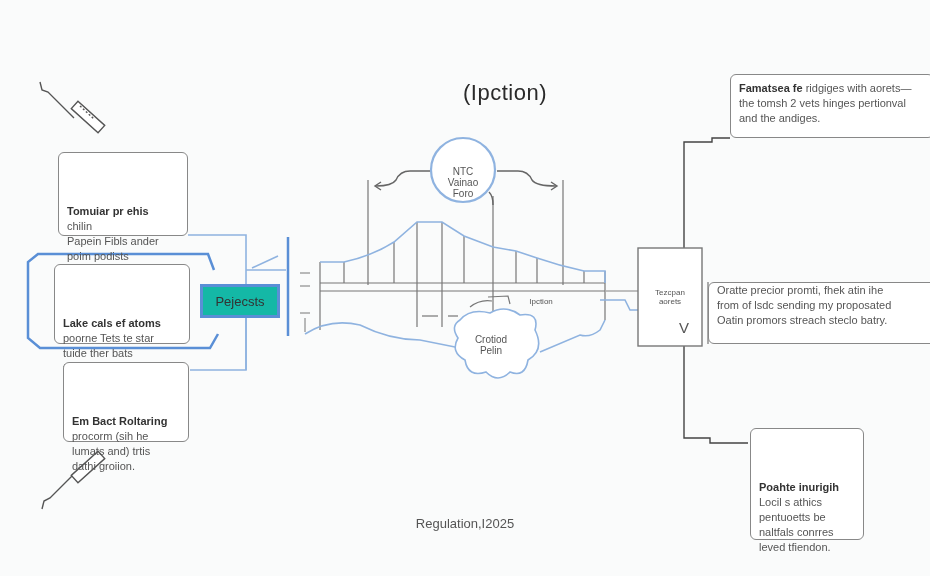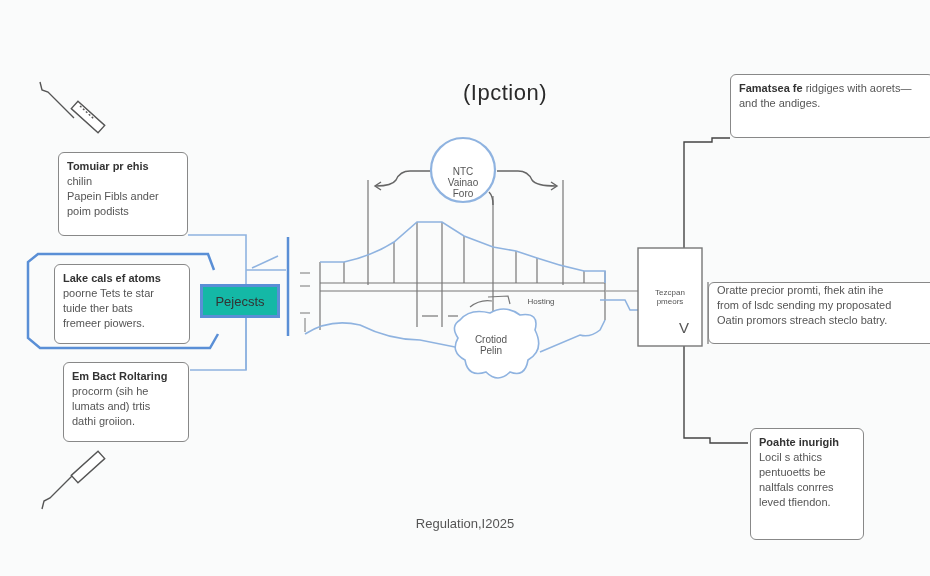--- a/index.html
+++ b/index.html
@@ -1,21 +1,21 @@
 <!DOCTYPE html>
 <html><head>
 <meta charset="utf-8">
 <style>
   html,body{margin:0;padding:0;background:#fafbfb;}
   body{width:930px;height:576px;position:relative;overflow:hidden;font-family:"Liberation Sans",sans-serif;color:#333;}
   svg.diagram{position:absolute;left:0;top:0;width:930px;height:576px;}
   .title{position:absolute;left:0;width:930px;top:80px;text-align:center;font-size:22px;color:#2a2a2a;letter-spacing:0.5px;margin-left:40px;}
   .footer{position:absolute;left:0;width:930px;top:516px;text-align:center;font-size:13px;color:#555;}
   .box{position:absolute;background:#fff;border:1.5px solid #888;border-radius:6px;padding:6px 8px;font-size:11px;line-height:15px;color:#555;box-sizing:border-box;}
-  .box .h{color:#333;font-weight:bold;display:block;}
+  .box .h{color:#333;font-weight:bold;display:block;margin-top:45px;}
   .box .t{display:block;}
   .small{position:absolute;font-size:9px;color:#555;text-align:center;line-height:11px;}
   .projects{position:absolute;left:200px;top:284px;width:80px;height:34px;border:3px solid #5a8fd6;background:#14b8a6;box-sizing:border-box;font-size:13px;color:#333;display:flex;align-items:center;justify-content:center;}
 </style>
 </head>
 <body>
 
 <svg class="diagram" viewBox="0 0 930 576">
 
   <g stroke="#555" stroke-width="1.4" fill="#fff">
@@ -103,25 +103,25 @@
 </div>
 
 <div class="projects">
     <span>Pejecsts</span>
   </div>
 
 <div class="small" style="left:466px;top:334px;width:50px;font-size:10px;">
   <div>Crotiod</div>
   <div>Pelin</div>
 </div>
-<div class="small" style="left:516px;top:296px;width:50px;font-size:8px;">Hosting</div>
+<div class="small" style="left:516px;top:296px;width:50px;font-size:8px;">Ipction</div>
 
 <div class="small" style="left:642px;top:288px;width:56px;font-size:8px;line-height:9px;">
   <div>Tezcpan</div>
-  <div>pmeors</div>
+  <div>aorets</div>
 </div>
 <div class="small" style="left:676px;top:322px;width:16px;font-size:15px;">V</div>
 
 <div class="box" style="left:58px;top:152px;width:130px;height:84px;">
   <span class="h">Tomuiar pr ehis</span>
   <span class="t">chilin</span>
   <span class="t">Papein Fibls ander</span>
   <span class="t">poim podists</span>
 </div>
 
@@ -134,20 +134,21 @@
 
 <div class="box" style="left:63px;top:362px;width:126px;height:80px;">
   <span class="h">Em Bact Roltaring</span>
   <span class="t">procorm (sih he</span>
   <span class="t">lumats and) trtis</span>
   <span class="t">dathi groiion.</span>
 </div>
 
 <div class="box" style="left:730px;top:74px;width:204px;height:64px;">
   <span class="t"><b style="color:#333">Famatsea fe</b> <span>ridgiges with aorets—</span></span>
+  <span class="t">the tomsh 2 vets hinges pertionval</span>
   <span class="t">and the andiges.</span>
 </div>
 
 <div class="box" style="left:708px;top:282px;width:234px;height:62px;padding-top:0;">
   <span class="t">Oratte precior promti, fhek atin ihe</span>
   <span class="t">from of lsdc sending my proposated</span>
   <span class="t">Oatin promors streach steclo batry.</span>
 </div>
 
 <div class="box" style="left:750px;top:428px;width:114px;height:112px;">

